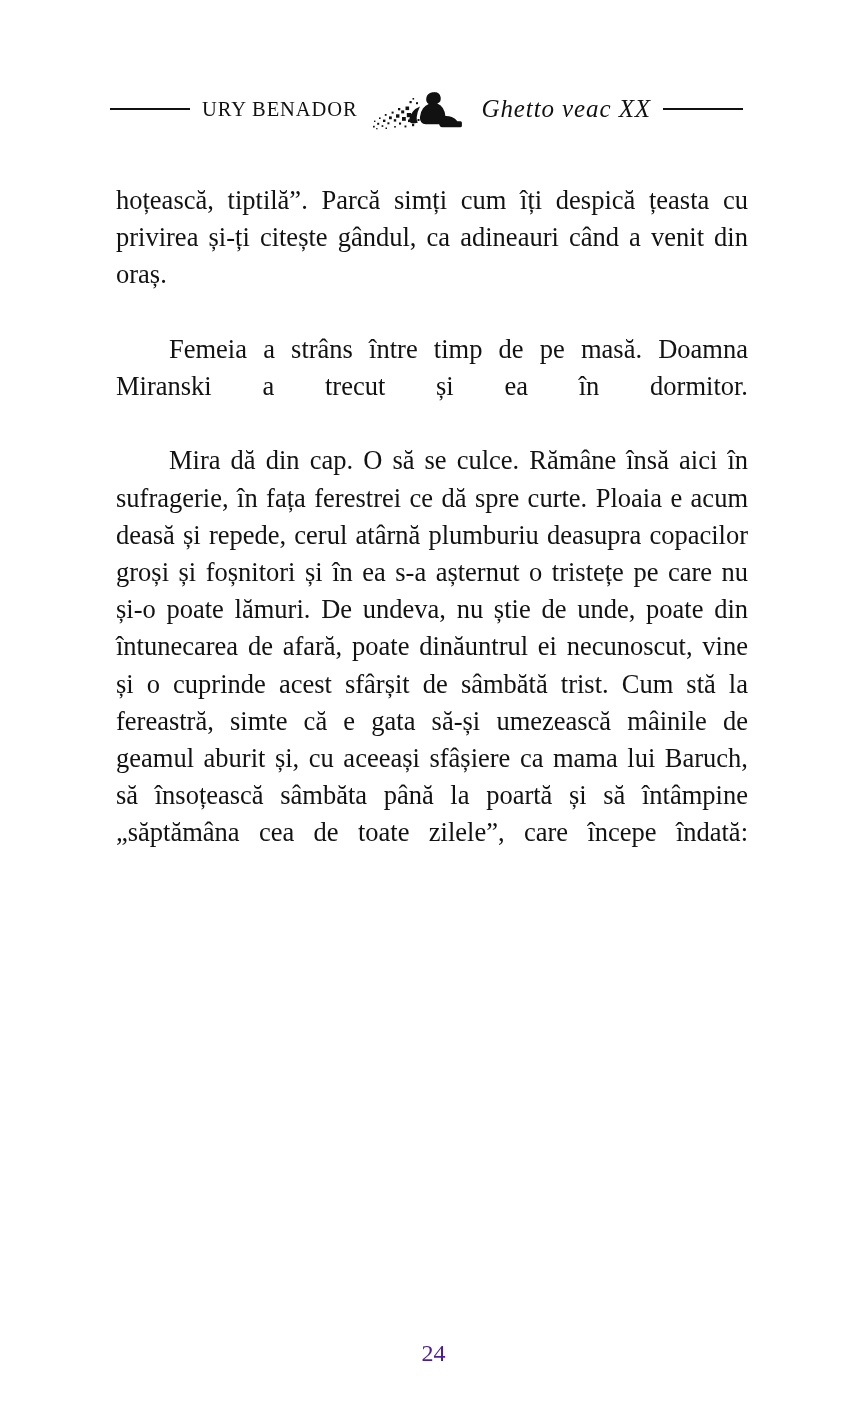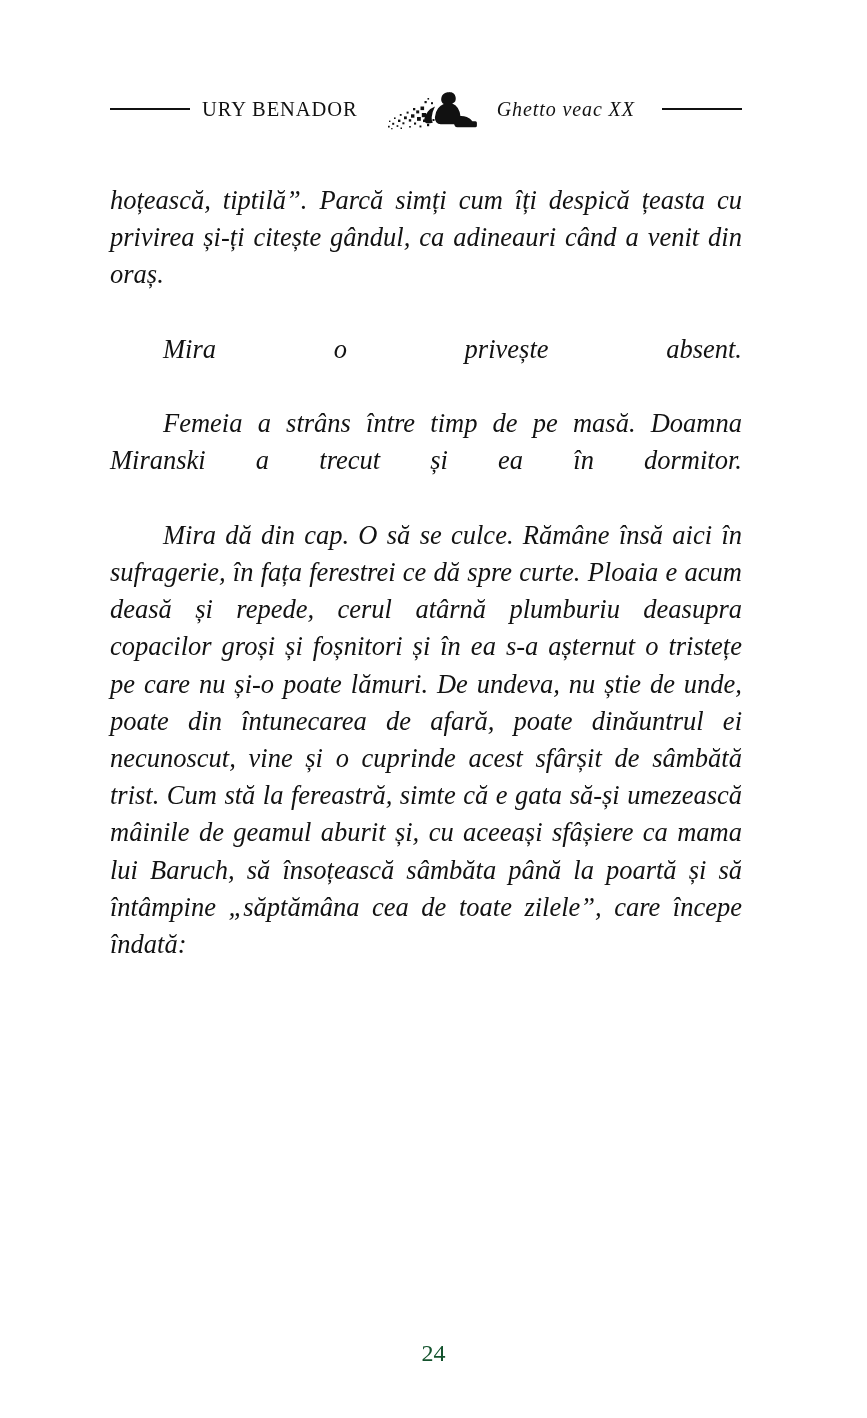--- a/index.html
+++ b/index.html
@@ -51,21 +51,21 @@
     font-family: "Liberation Serif", "DejaVu Serif", serif;
     font-size: 20.5px;
     letter-spacing: 0.9px;
     white-space: nowrap;
     color: #111111;
   }
 
   .head-title {
     font-family: "Liberation Serif", "DejaVu Serif", serif;
     font-style: italic;
-    font-size: 20px;
+    font-size: 25px;
     letter-spacing: 0.9px;
     white-space: nowrap;
     color: #111111;
   }
 
   .head-spacer { flex: 1 1 auto; }
 
   
   .head-ornament {
     flex: 0 0 auto;
@@ -73,23 +73,22 @@
     height: 46px;
     display: block;
     margin: 0 14px;
   }
   .head-ornament svg { display: block; }
 
   
   .textblock {
     position: absolute;
     top: 182px;
-    left: 110px;
+    left: 116px;
     width: 632px;
-    font-style: italic;
   }
 
   .para {
     margin: 0;
     font-size: 26.5px;
     line-height: 37.2px;
     text-align: justify;
     text-justify: inter-word;
     text-indent: 2.0em;
     hyphens: manual;
@@ -102,21 +101,21 @@
   .para::after { content: ""; display: inline-block; width: 100%; }
 
   
   .folio {
     position: absolute;
     left: 0;
     right: 0;
     top: 1340px;
     text-align: center;
     font-size: 24px;
-    color: #14532d;
+    color: #4c1d95;
   }
 </style>
 </head>
 <body>
 
 <div class="page">
 
   <div class="running-head">
 
     <span class="head-rule left"></span>
@@ -175,21 +174,20 @@
     <span class="head-spacer"></span>
 
     <span class="head-rule right"></span>
   </div>
 
   <div class="textblock">
 
     <p class="para noindent">hoțească, tiptilă”. Parcă simți cum îți despică țeasta cu privirea și-ți citește gândul, ca adineauri când a venit din oraș.</p>
 
 
-    <p class="para">Mira o privește absent.</p>
 
 
     <p class="para">Femeia a strâns între timp de pe masă. Doamna Miranski a trecut și ea în dormitor.</p>
 
 
     <p class="para">Mira dă din cap. O să se culce. Rămâne însă aici în sufragerie, în fața ferestrei ce dă spre curte. Ploaia e acum deasă și repede, cerul atârnă plumburiu deasu­pra copacilor groși și foșnitori și în ea s-a așternut o tristețe pe care nu și-o poate lămuri. De undeva, nu știe de unde, poate din întunecarea de afară, poate dinăuntrul ei necunoscut, vine și o cuprinde acest sfârșit de sâmbătă trist. Cum stă la fereastră, simte că e gata să-și umezească mâinile de geamul aburit și, cu aceeași sfâșiere ca mama lui Baruch, să însoțească sâmbăta până la poartă și să întâmpine „săptămâna cea de toate zilele”, care începe îndată:</p>
 
   </div>
 
   <div class="folio">24</div>

